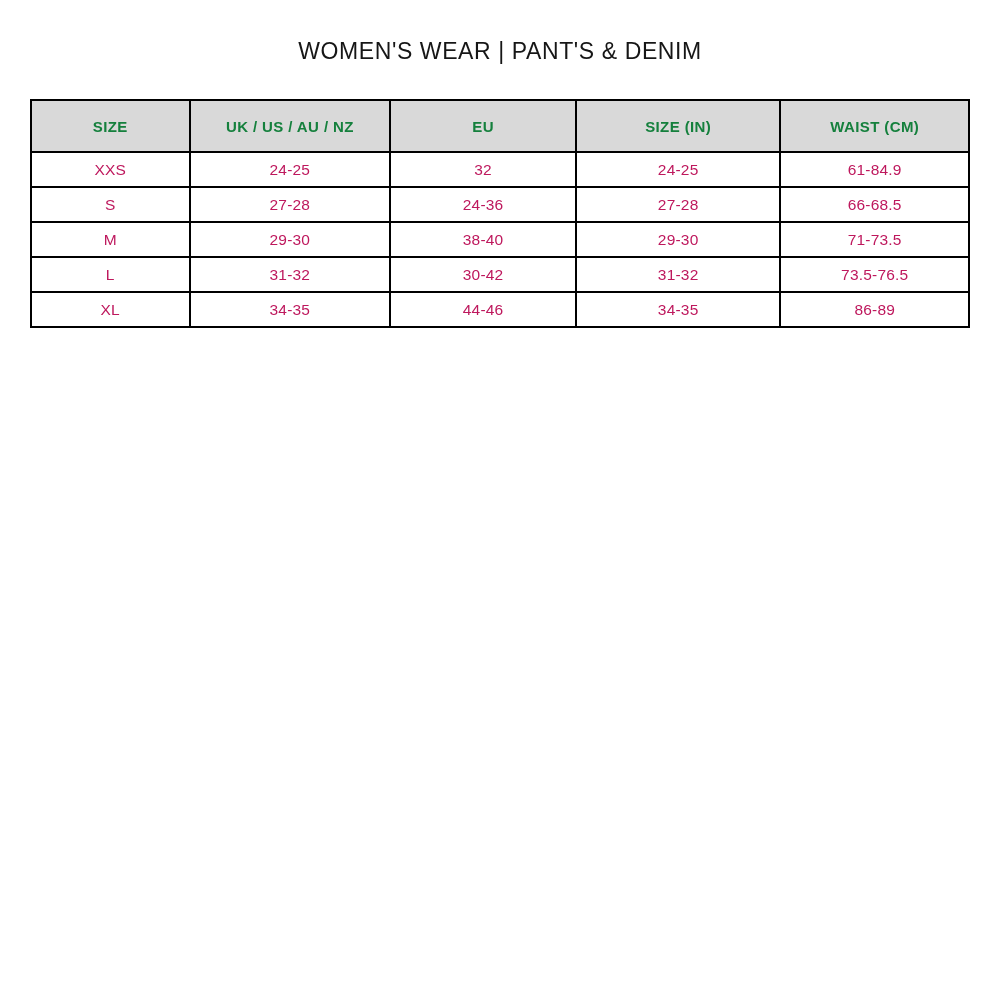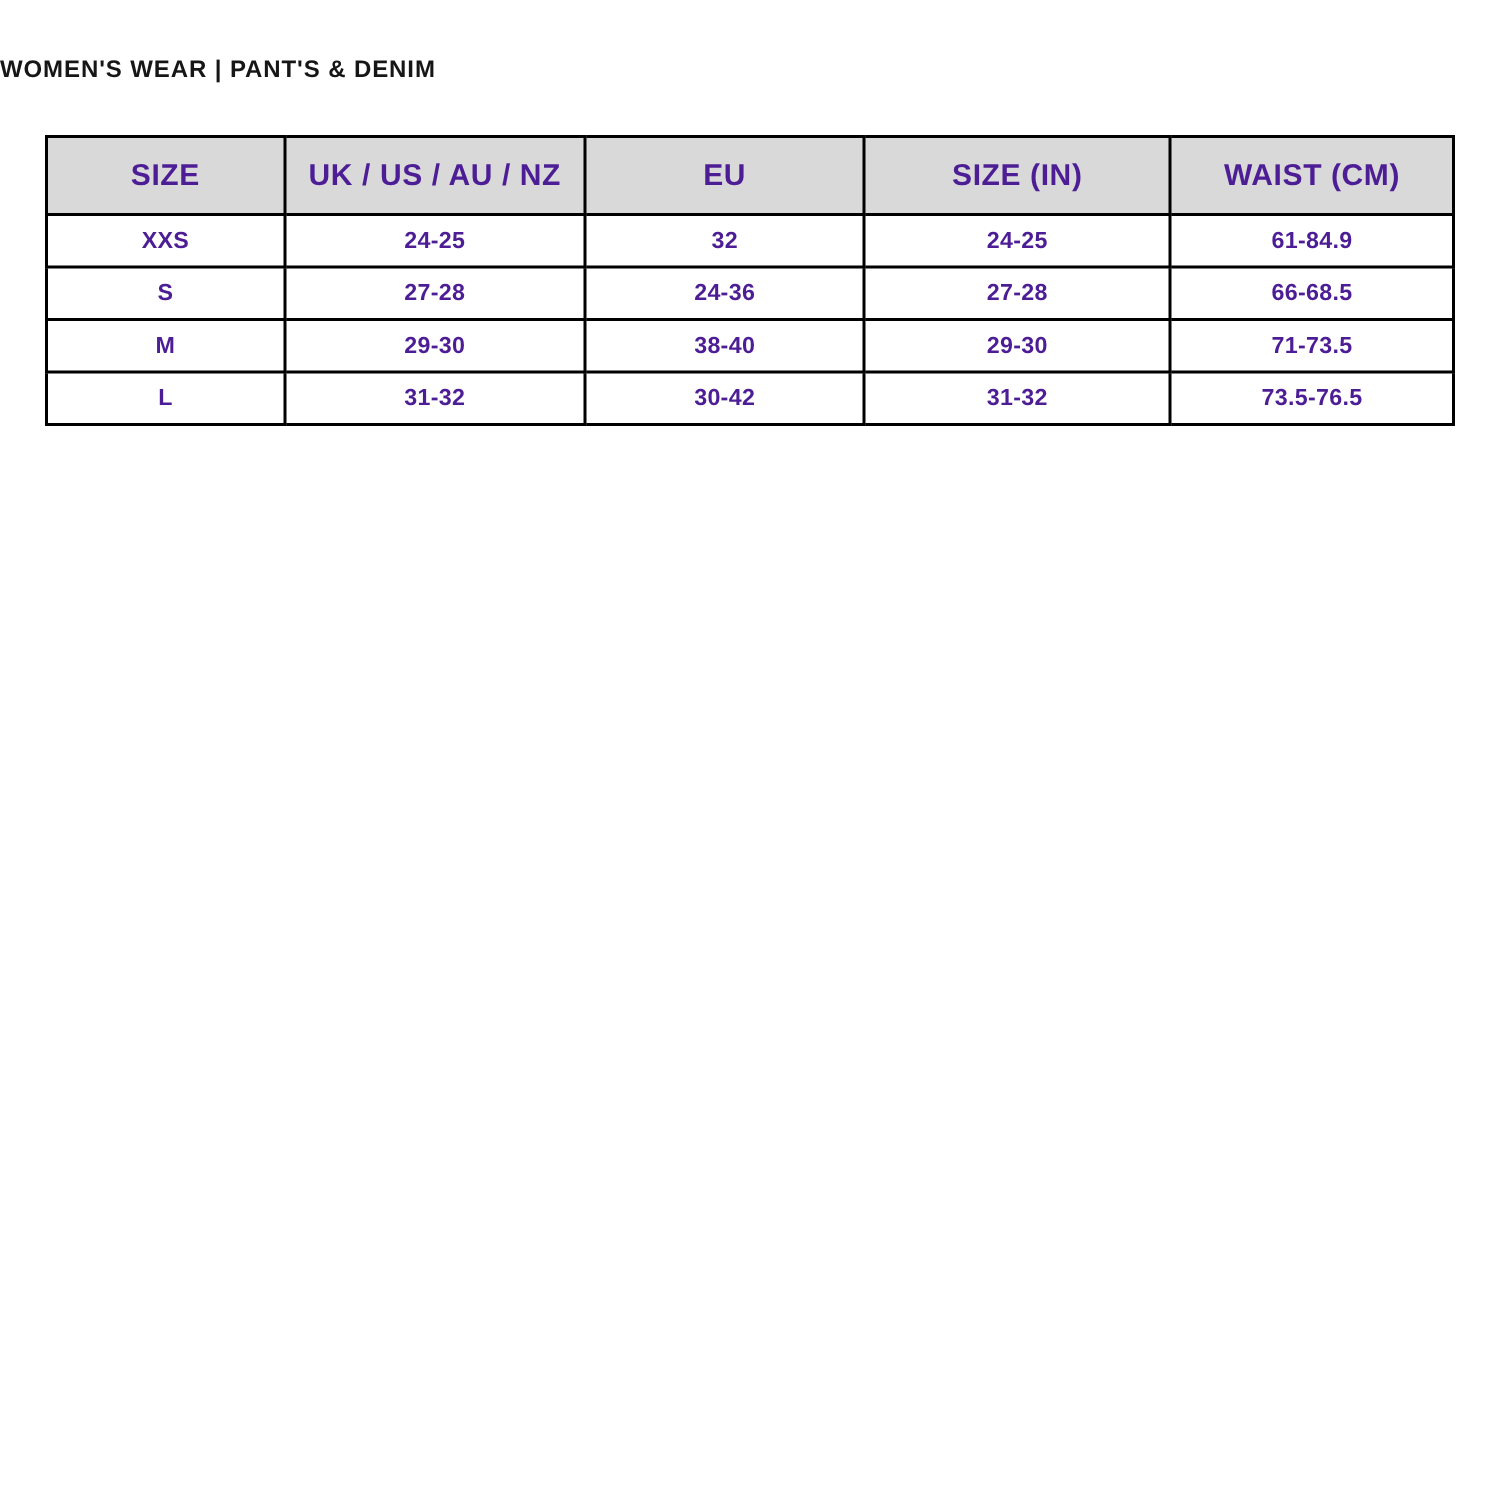--- a/index.html
+++ b/index.html
@@ -13,54 +13,54 @@
     color: #121212;
   }
   .page {
     width: 1000px;
     height: 1000px;
     background: #ffffff;
     overflow: hidden;
   }
   .title {
     margin: 38px 0 0 0;
-    text-align: left;
-    font-size: 16px;
-    font-weight: 700;
+    text-align: center;
+    font-size: 23px;
+    font-weight: 400;
     letter-spacing: 0.6px;
     color: #161616;
   }
   table.size-table {
     width: 940px;
     margin: 34px auto 0 auto;
     border-collapse: collapse;
     table-layout: fixed;
   }
   .size-table th,
   .size-table td {
     border: 2px solid #000000;
     text-align: center;
     vertical-align: middle;
     padding: 0;
   }
   .size-table th {
     background: #d9d9d9;
     height: 52px;
-    font-size: 20px;
+    font-size: 15px;
     font-weight: 700;
     letter-spacing: 0.4px;
-    color: #4c1d95;
+    color: #15803d;
   }
   .size-table td {
     background: #ffffff;
     height: 35px;
     font-size: 15.5px;
-    font-weight: 700;
+    font-weight: 400;
     letter-spacing: 0.2px;
-    color: #4c1d95;
+    color: #be185d;
   }
   col.c-size  { width: 16.9%; }
   col.c-uk    { width: 21.4%; }
   col.c-eu    { width: 19.8%; }
   col.c-win   { width: 21.8%; }
   col.c-wcm   { width: 20.1%; }
 </style>
 </head>
 <body>
 
@@ -107,16 +107,23 @@
         <td>29-30</td>
         <td>71-73.5</td>
       </tr>
       <tr>
         <td>L</td>
         <td>31-32</td>
         <td>30-42</td>
         <td>31-32</td>
         <td>73.5-76.5</td>
       </tr>
+      <tr>
+        <td>XL</td>
+        <td>34-35</td>
+        <td>44-46</td>
+        <td>34-35</td>
+        <td>86-89</td>
+      </tr>
     </tbody>
   </table>
 
 </div>
 
 </body></html>

